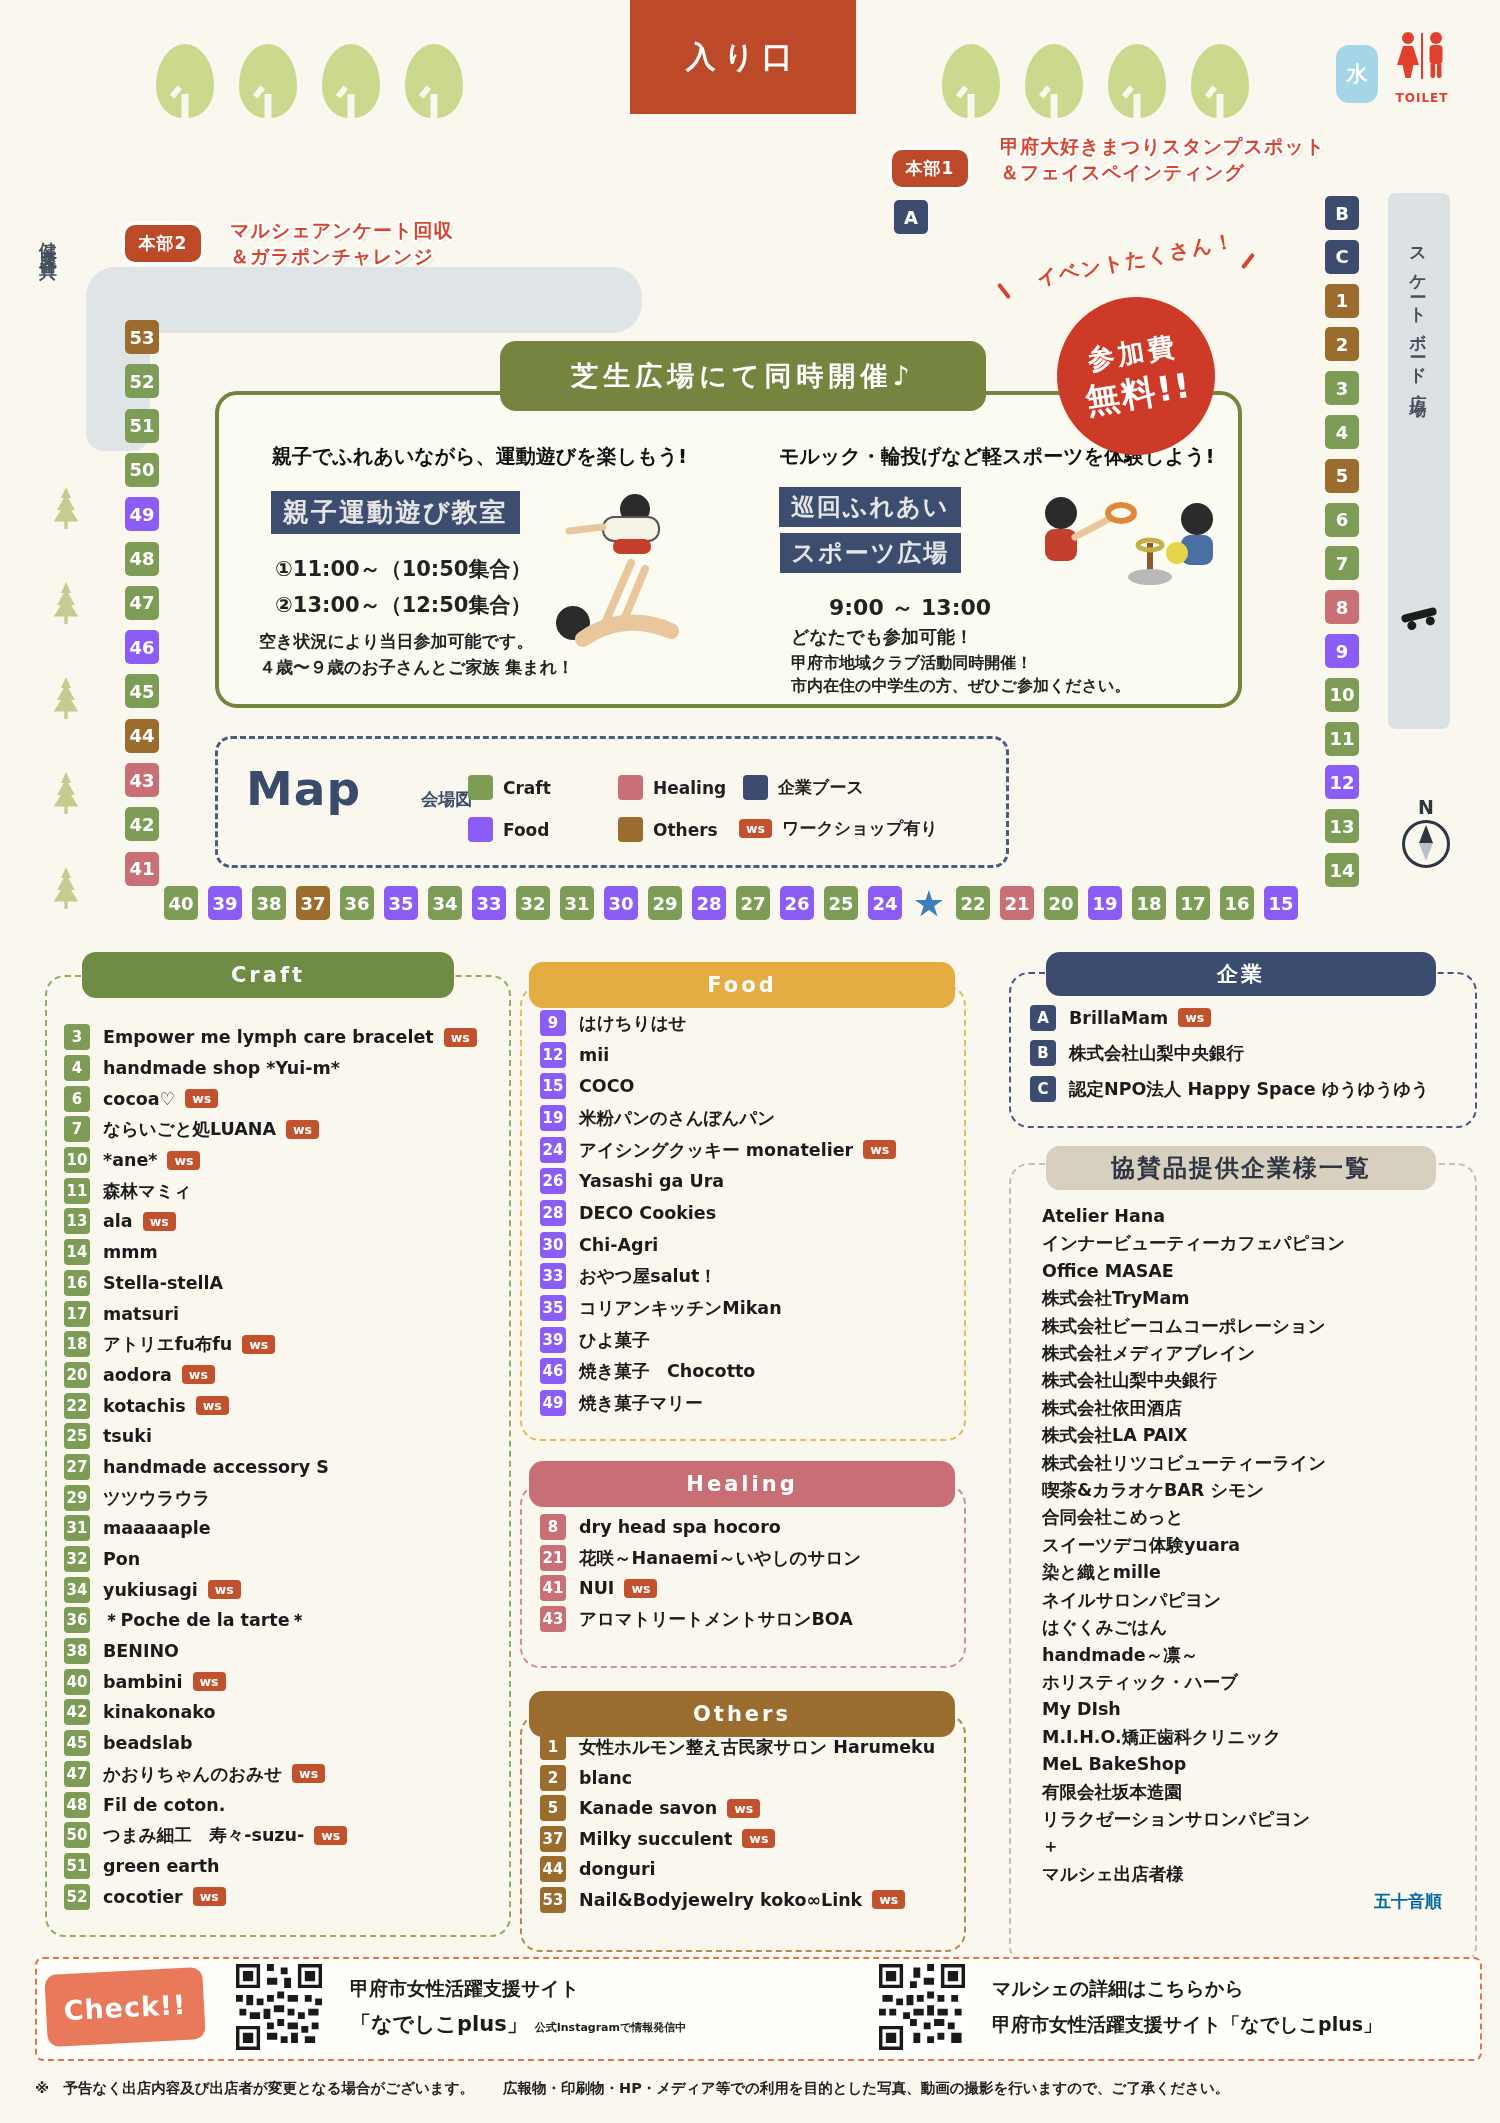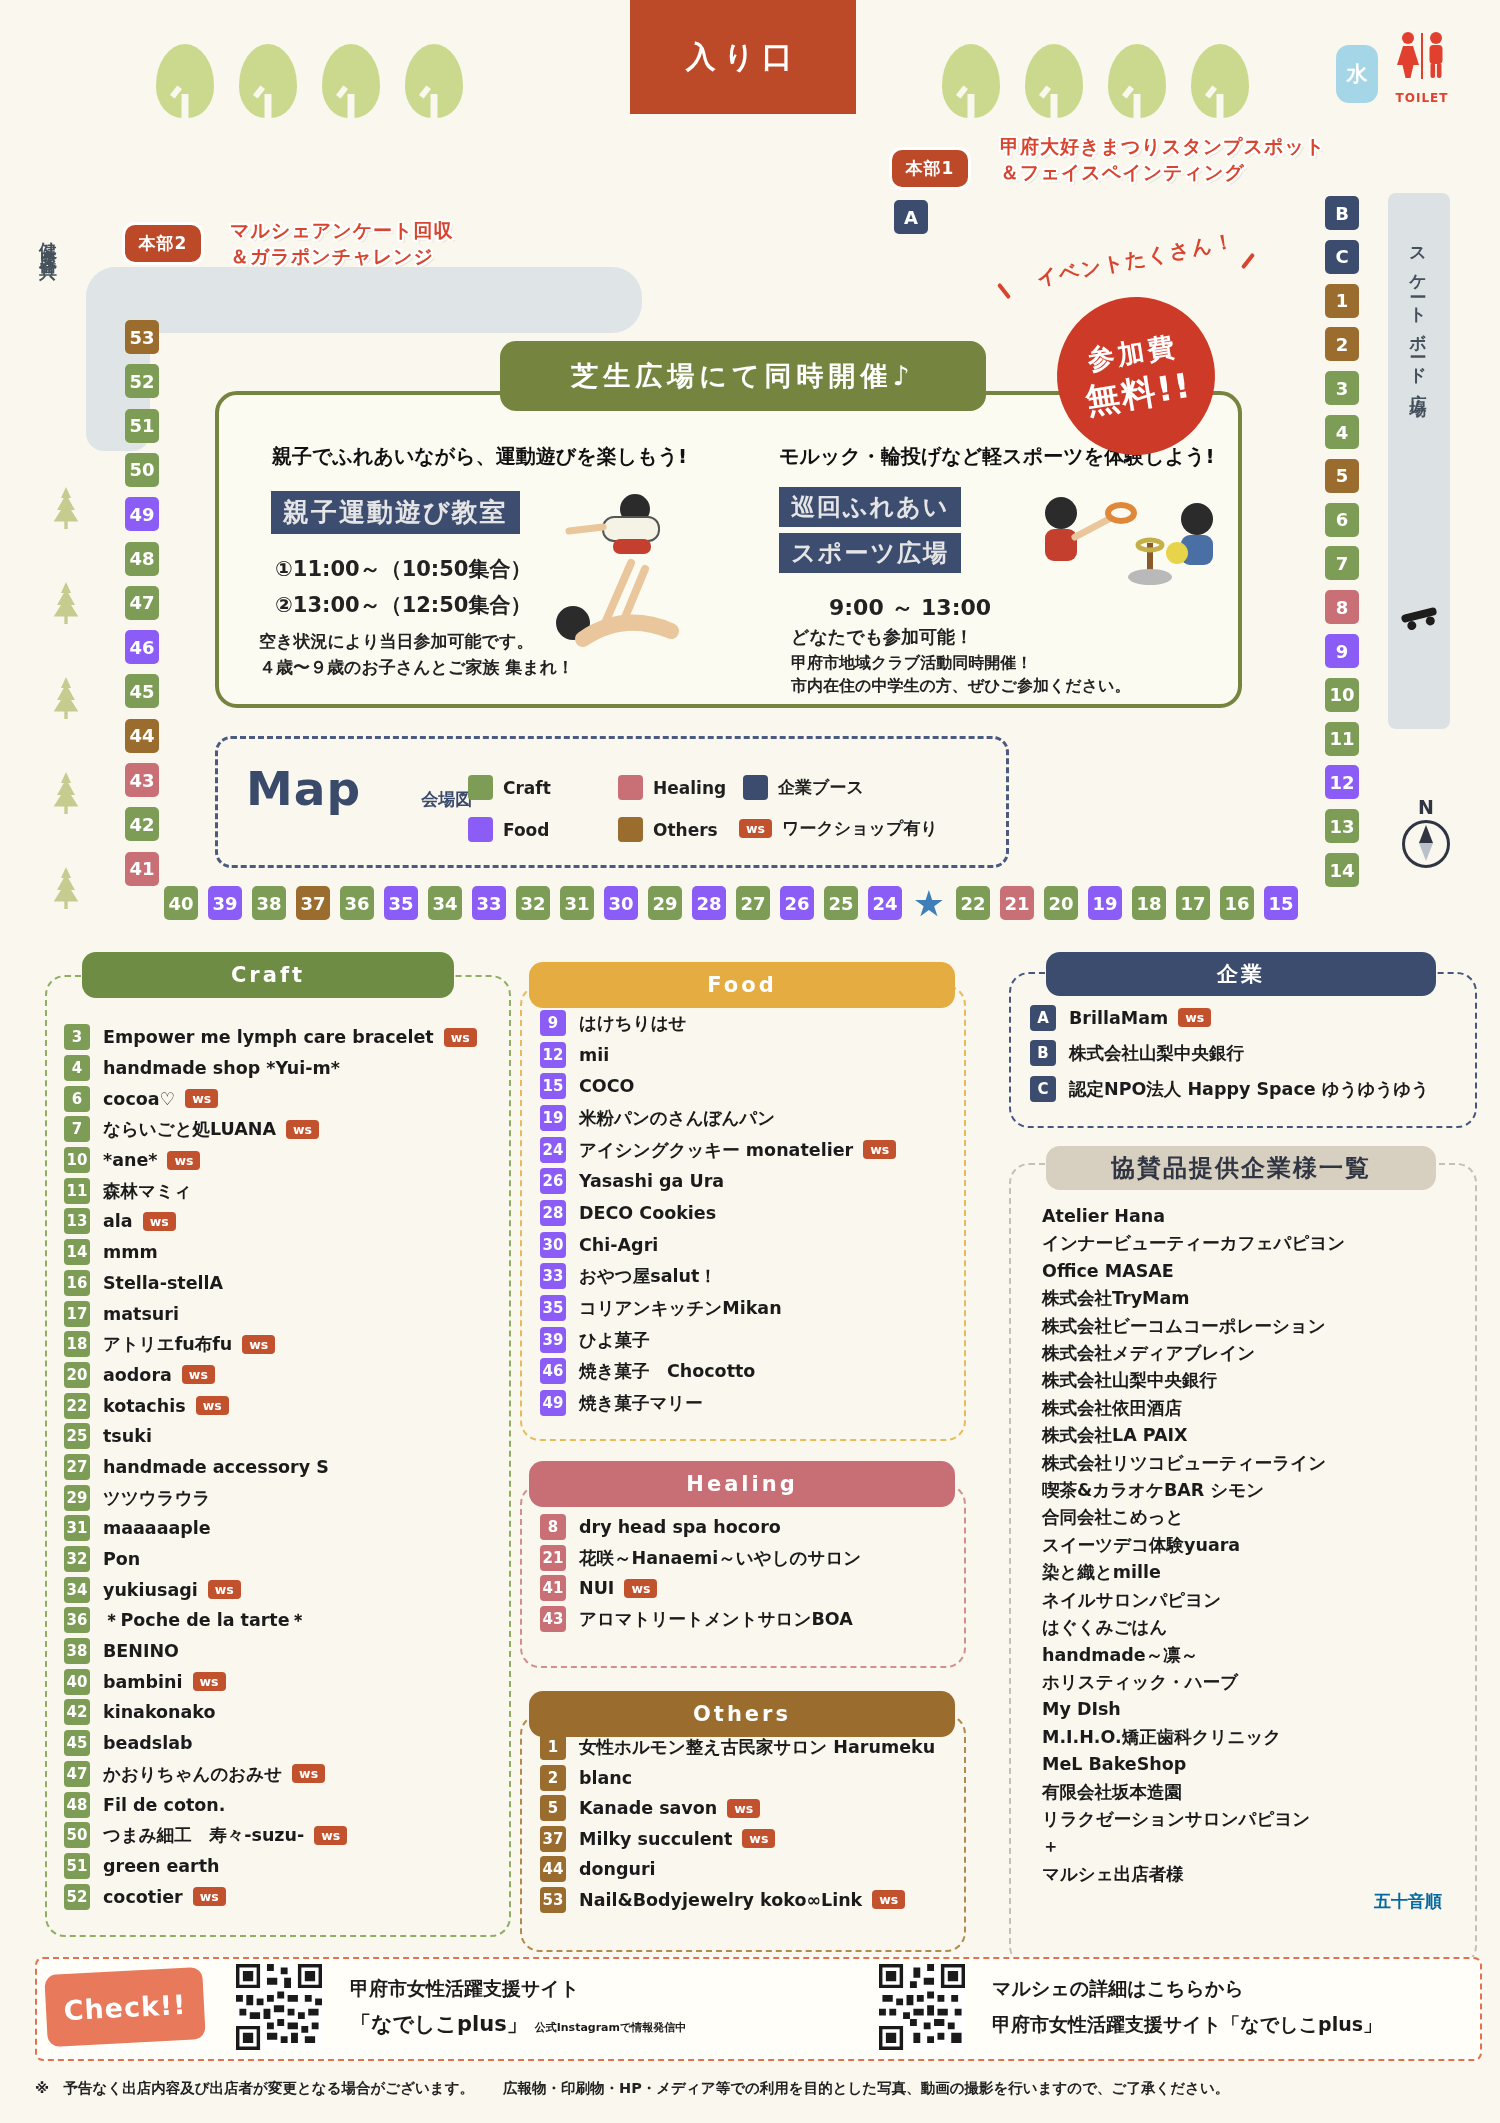--- a/index.html
+++ b/index.html
@@ -55,21 +55,21 @@
   .cat-star{background:transparent;color:#3E7FBA;font-size:36px;}
   #left-col{left:125px;top:320px;} #right-col{left:1325px;top:196px;} #bottom-row{left:164px;top:886px;}
 
   
   #event-box{left:215px;top:391px;width:1019px;height:309px;background:#FCFBF2;border:4px solid #75853F;border-radius:22px;}
   #event-title{left:500px;top:341px;width:486px;height:70px;background:#75853F;border-radius:16px;color:#fff;
     display:flex;align-items:center;justify-content:center;font-size:27px;font-weight:900;letter-spacing:5px;z-index:4;}
   .catch{position:absolute;font-size:20px;font-weight:900;color:#111;}
   .blob{display:inline-block;background:#3D4D70;color:#e5e5e5;border-radius:0;padding:4px 12px;font-weight:900;letter-spacing:2px;}
   #ev-left-name{left:52px;top:96px;font-size:26px;}
-  #ev-right-name{left:560px;top:92px;display:flex;flex-direction:column;gap:6px;align-items:center;font-size:24px;}
+  #ev-right-name{left:560px;top:92px;display:flex;flex-direction:column;gap:6px;align-items:flex-end;font-size:24px;}
   .ev-time{position:absolute;font-size:21px;font-weight:700;color:#222;}
   .ev-note{position:absolute;font-size:17px;font-weight:600;color:#222;line-height:1.5;}
   .ev-note-s{position:absolute;font-size:16px;font-weight:600;color:#222;line-height:1.45;}
   #fee-circle{left:1057px;top:297px;width:158px;height:158px;border-radius:50%;background:#CE3A28;color:#fff;z-index:5;
     display:flex;flex-direction:column;align-items:center;justify-content:center;transform:rotate(-9deg);}
   #fee-l1{font-size:27px;font-weight:900;letter-spacing:3px;}
   #fee-l2{font-size:34px;font-weight:900;letter-spacing:2px;}
   #fee-note{left:1018px;top:246px;width:236px;text-align:center;transform:rotate(-11deg);
     color:#D8452F;font-size:20px;font-weight:900;letter-spacing:2px;z-index:6;}
   .tick{position:absolute;width:4px;height:18px;background:#D8452F;border-radius:2px;z-index:6;}

